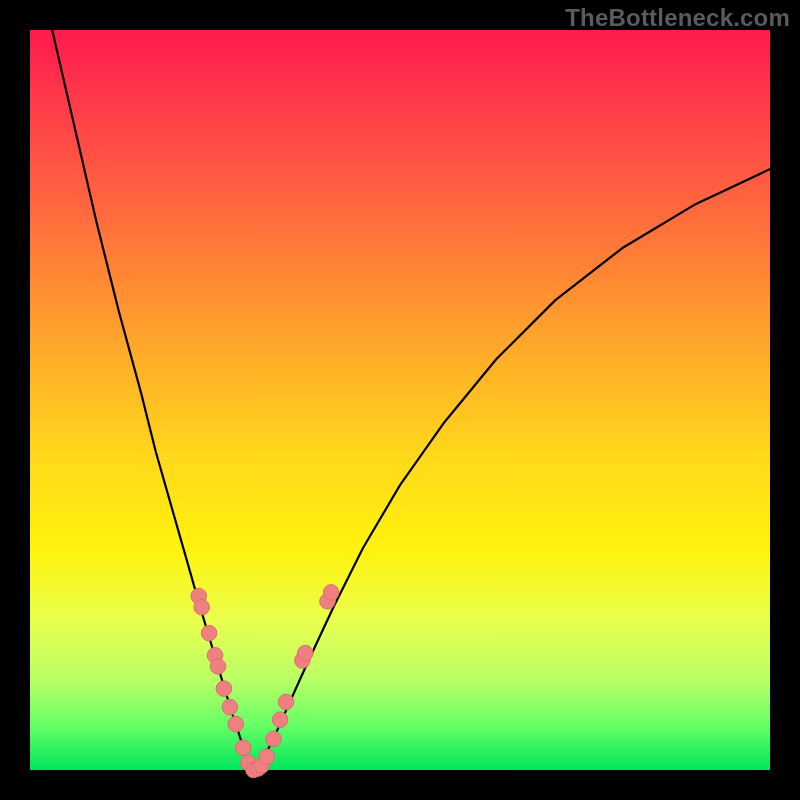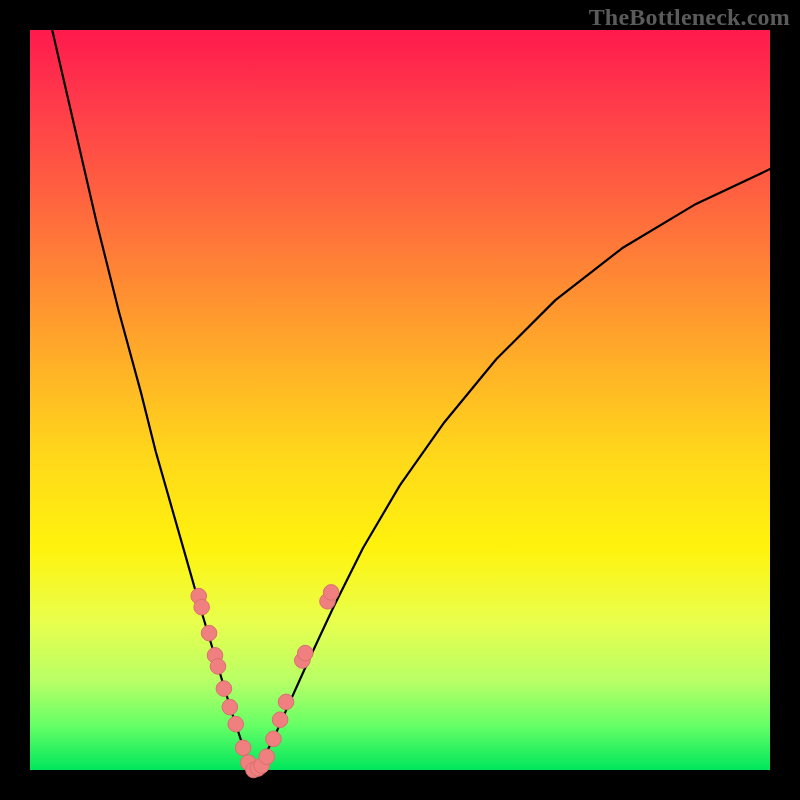--- a/index.html
+++ b/index.html
@@ -26,21 +26,21 @@
       #fff30d 70%,
       #e8ff4d 80%,
       #b8ff66 88%,
       #66ff66 94%,
       #00e65c 100%);
   }
   .watermark {
     position: absolute;
     top: 4px;
     right: 10px;
-    font-family: Liberation Serif, serif;
+    font-family: Liberation Sans, sans-serif;
     font-size: 24px;
     font-weight: 600;
     color: #5b5b5b;
     letter-spacing: 0.2px;
     user-select: none;
   }
   svg.curves {
     position: absolute;
     inset: 0;
     width: 100%;

